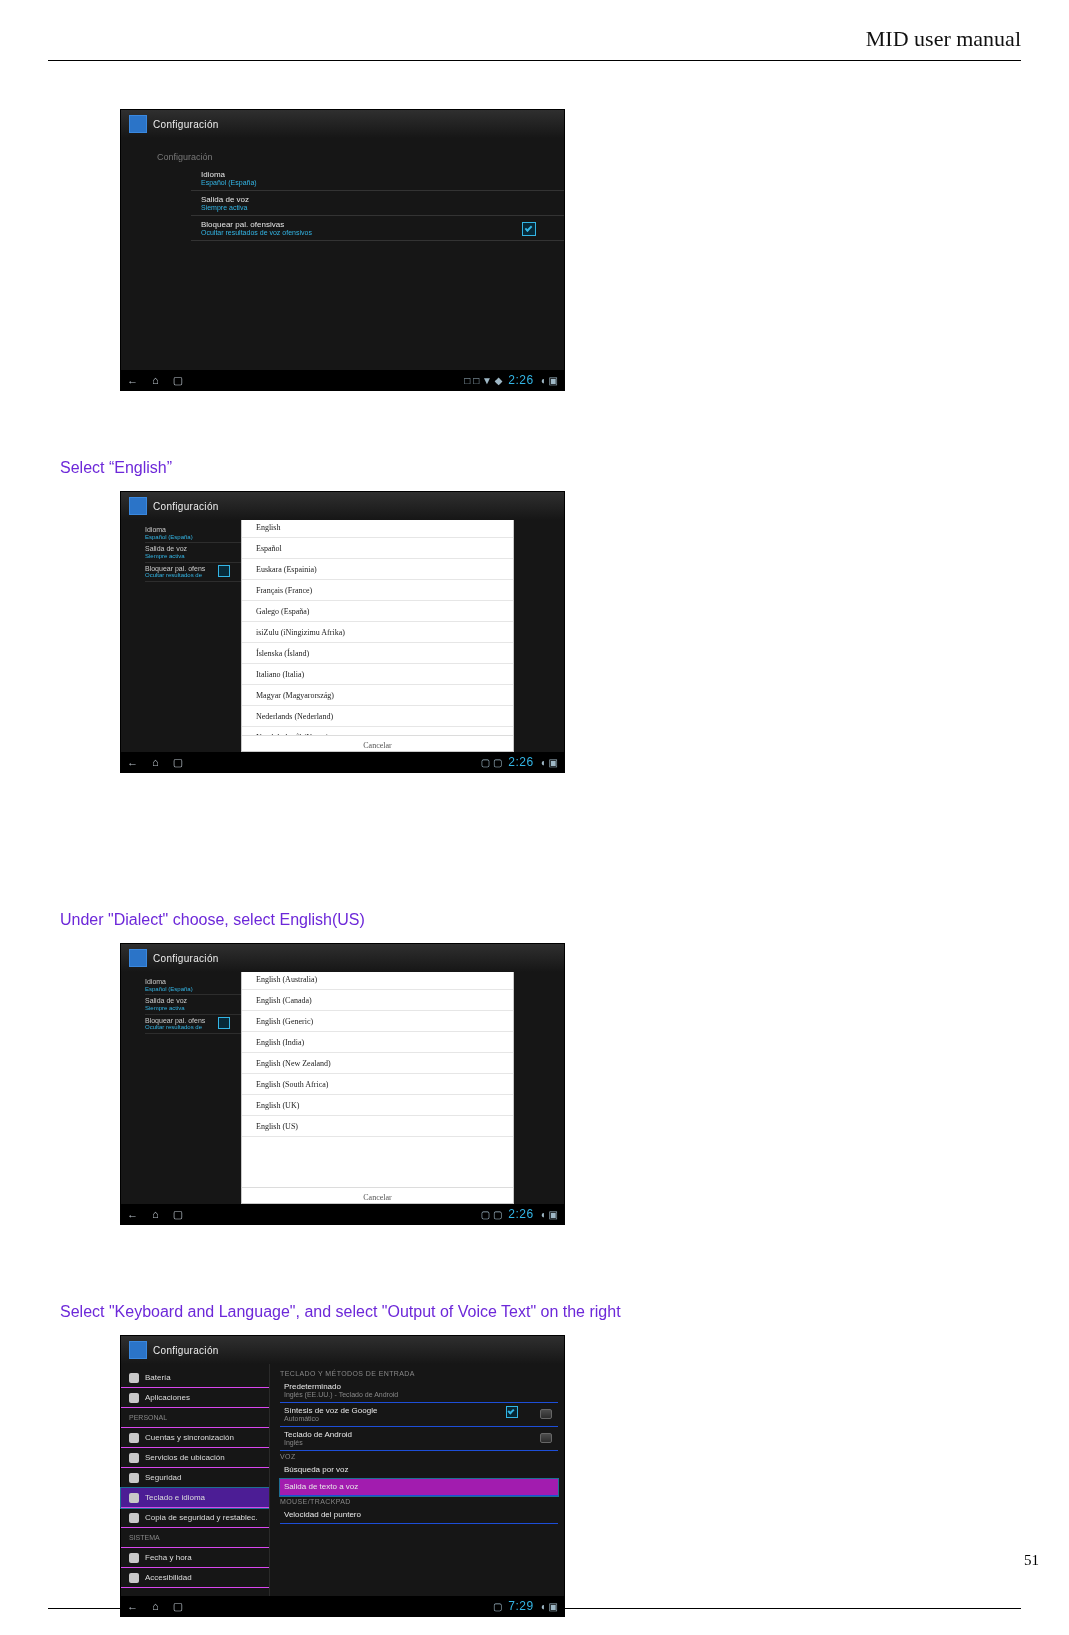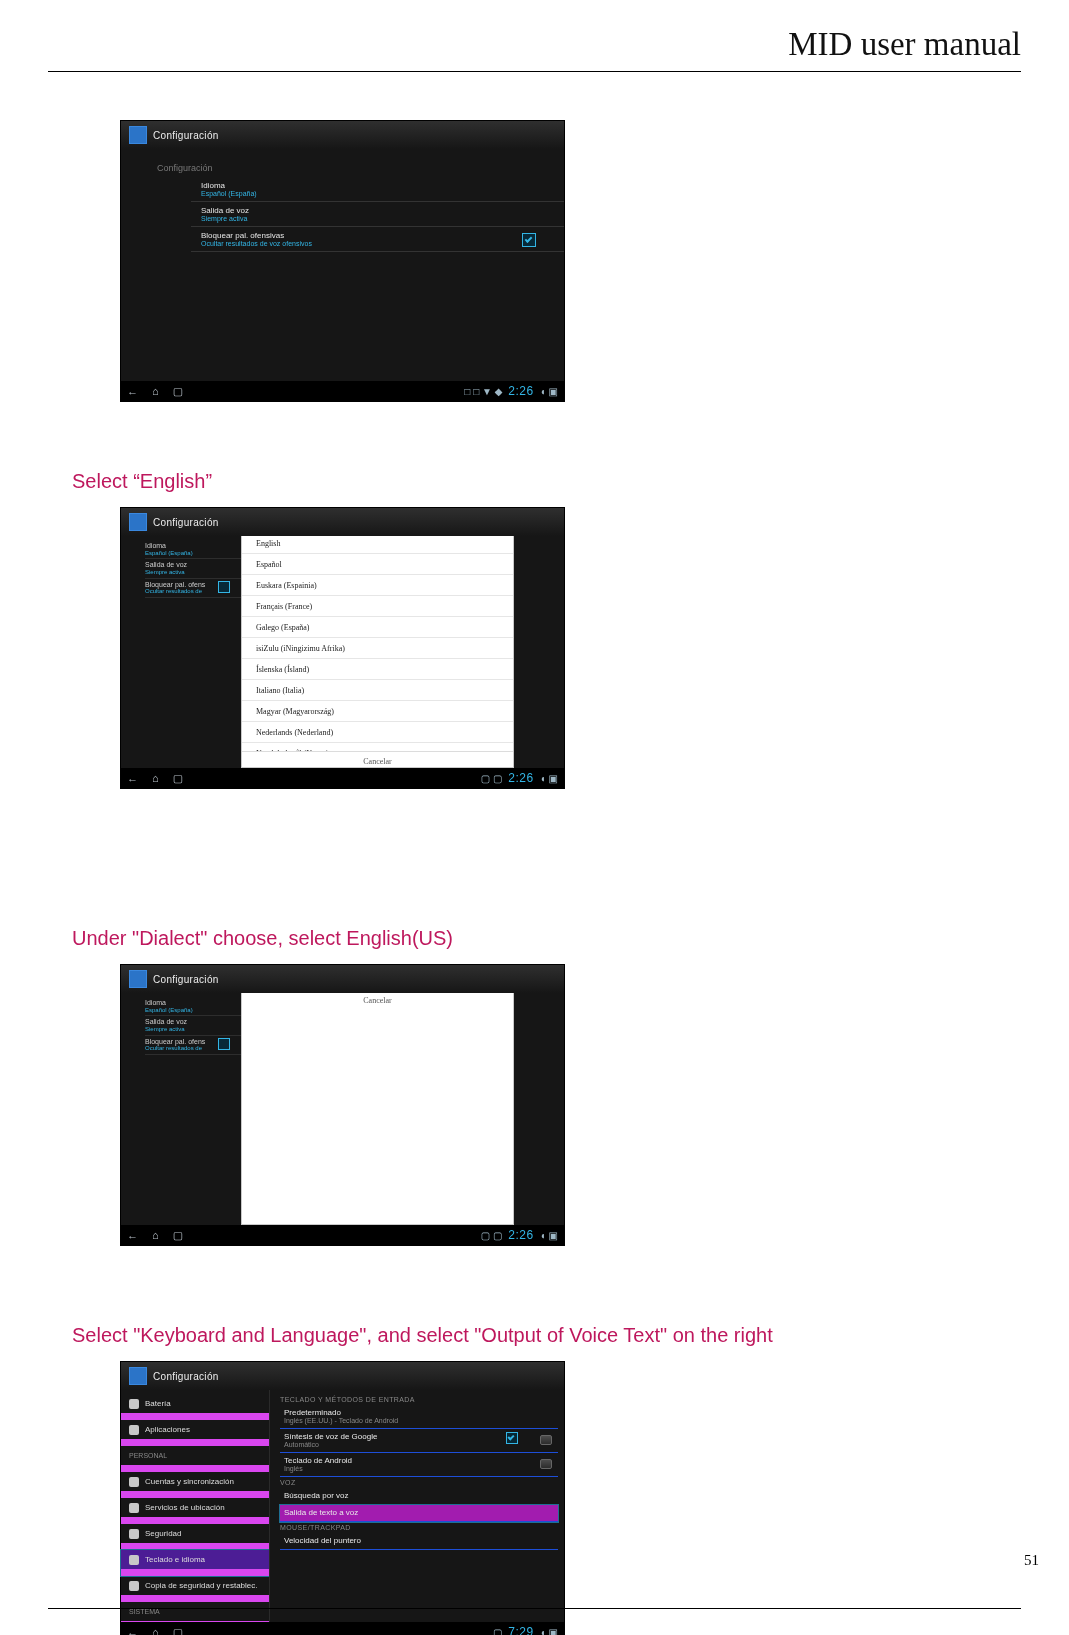--- a/index.html
+++ b/index.html
@@ -12,38 +12,38 @@
     font-size: 14px;
     color: #000;
     position: relative;
     box-sizing: border-box;
     padding: 20px 48px 0 48px;
   }
 
   .header-title {
     text-align: right;
     font-family: "Times New Roman", Times, serif;
-    font-size: 33px;
+    font-size: 22px;
     color: #111;
     margin-top: 6px;
   }
   hr.top-rule, hr.bottom-rule {
     border: none;
     border-top: 1px solid #000;
     margin: 8px 0 0 0;
   }
 
   .content {
     padding-left: 12px;
   }
 
   .caption {
-    margin: 28px 0 14px 12px;
-    font-size: 20px;
-    color: #be185d;
+    margin: 28px 0 14px 0;
+    font-size: 16px;
+    color: #6d28d9;
   }
 
   
   .tablet {
     width: 443px;
     height: 280px;
     background: #161616;
     position: relative;
     border: 1px solid #000;
     margin-left: 60px;
@@ -199,21 +199,21 @@
     width: 148px;
     padding: 4px 0;
   }
   .kb .left .cat {
     height: 19px;
     display: flex; align-items: center;
     gap: 6px;
     padding: 0 8px;
     font-size: 8px;
     color: #ddd;
-    border-bottom: 7px solid #d946ef;
+    border-bottom: 1px solid #d946ef;
   }
   .kb .left .cat.dim { color: #888; font-size: 7px; }
   .kb .left .cat.sel {
     background: #4c1d95;
     outline: 1px solid #1e6f93;
   }
   .kb .left .cat .ico {
     display: inline-block;
     width: 10px; height: 10px;
     background: #c8c8c8;
@@ -405,20 +405,30 @@
         <div class="s">Siempre activa</div>
       </div>
       <div class="srow">
         <div class="t">Bloquear pal. ofens</div>
         <div class="s">Ocultar resultados de</div>
         <span class="checkico"></span>
       </div>
     </div>
     <div class="overlay">
       <div class="ptitle">Dialecto</div>
+      <div class="plist" id="list-shot3">
+          <div class="pitem">English (Australia)</div>
+          <div class="pitem">English (Canada)</div>
+          <div class="pitem">English (Generic)</div>
+          <div class="pitem">English (India)</div>
+          <div class="pitem">English (New Zealand)</div>
+          <div class="pitem">English (South Africa)</div>
+          <div class="pitem">English (UK)</div>
+          <div class="pitem">English (US)</div>
+        </div>
       <div class="pfooter">Cancelar</div>
     </div>
     <div class="navbar">
       <span class="nav-ico">←</span>
       <span class="nav-ico">⌂</span>
       <span class="nav-ico">▢</span>
       <span class="spacer"></span>
       <span class="tray">▢ ▢</span>
       <span class="clock">2:26</span>
       <span class="tray">◖ ▣</span>

